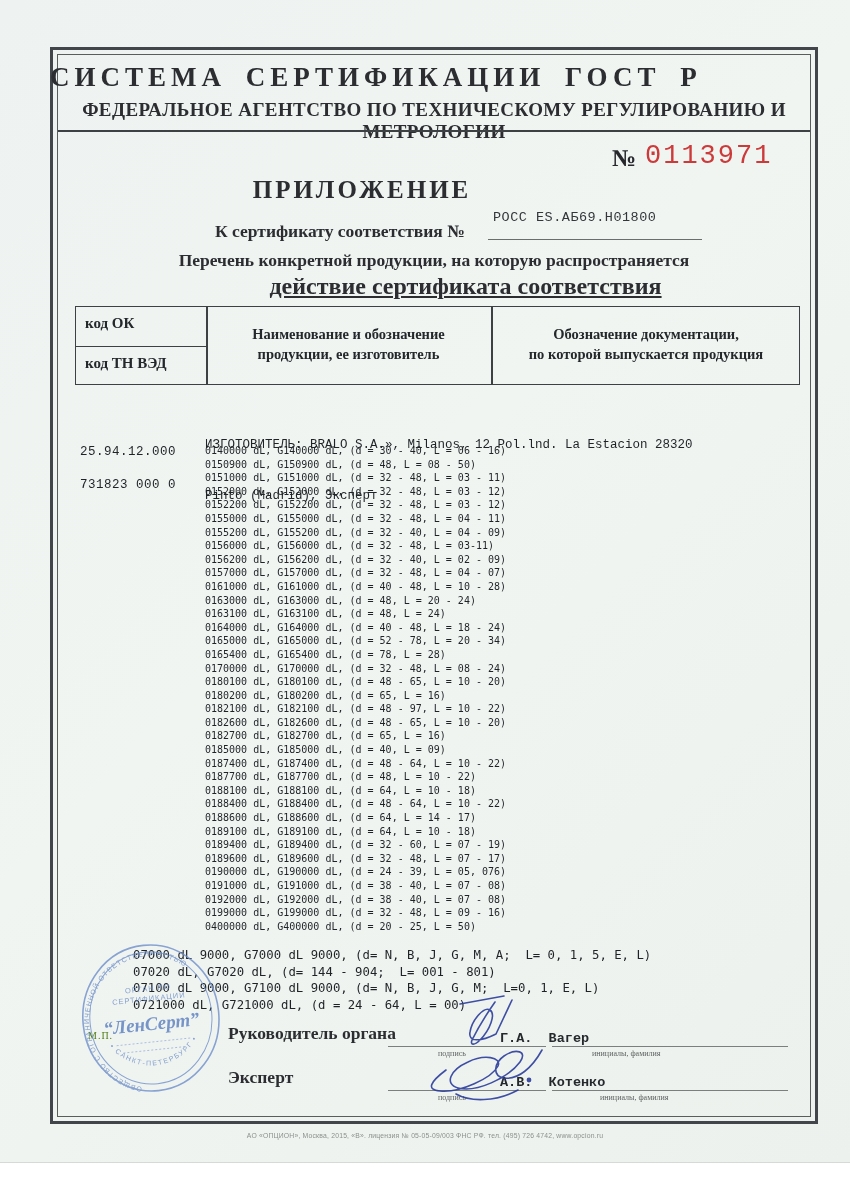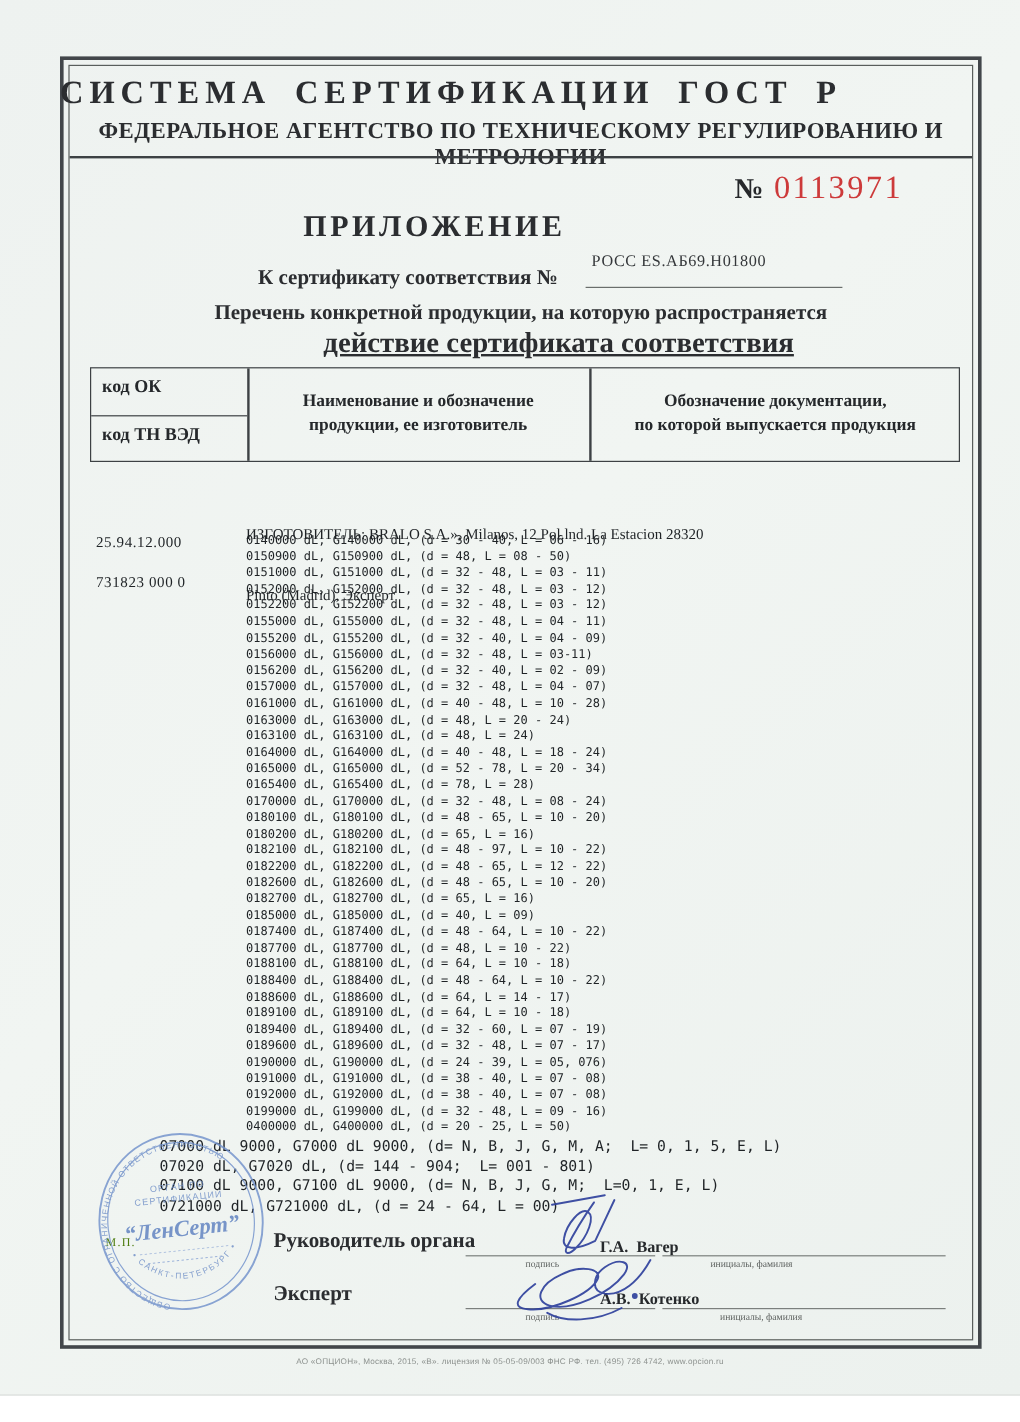--- a/index.html
+++ b/index.html
@@ -3,21 +3,21 @@
 <meta charset="utf-8">
 <style>
   html,body{margin:0;padding:0;}
   body{width:850px;height:1185px;background:#ffffff;font-family:"Liberation Serif",serif;}
   .page{position:relative;width:850px;height:1185px;overflow:hidden;}
   .paper{position:absolute;left:0;top:0;width:850px;height:1162px;
          background:linear-gradient(135deg,#eef2f0 0%,#f1f5f2 45%,#ecf1ee 100%);
          border-bottom:1px solid #d5dad6;}
   .abs{position:absolute;}
   .serif{font-family:"Liberation Serif",serif;}
-  .mono{font-family:Liberation Serif, serif;}
+  .mono{font-family:Liberation Mono, monospace;}
   .frame-outer{left:50px;top:47px;width:768px;height:1077px;border:3px solid #42464a;box-sizing:border-box;}
   .frame-inner{left:4px;top:4px;right:4px;bottom:4px;position:absolute;border:1.5px solid #595e5c;}
   .h1{left:50px;top:62px;width:768px;font-size:27px;font-weight:bold;
       letter-spacing:5px;word-spacing:8px;color:#2b2d30;}
   .h2{left:50px;top:99px;width:768px;text-align:center;font-size:19px;font-weight:bold;
       letter-spacing:.4px;color:#2b2d30;}
   .hdr-divider{left:58px;top:130px;width:752px;height:2px;background:#3d4144;}
   .no-label{left:612px;top:145px;font-size:24px;font-weight:bold;color:#26282b;}
   .no-value{left:645px;top:141px;font-size:27px;letter-spacing:2px;}
   .doc-title{left:50px;top:176px;width:624px;text-align:center;font-size:25px;font-weight:bold;
@@ -118,21 +118,20 @@
       <div class="pline">0161000 dL, G161000 dL, (d = 40 - 48, L = 10 - 28)</div>
       <div class="pline">0163000 dL, G163000 dL, (d = 48, L = 20 - 24)</div>
       <div class="pline">0163100 dL, G163100 dL, (d = 48, L = 24)</div>
       <div class="pline">0164000 dL, G164000 dL, (d = 40 - 48, L = 18 - 24)</div>
       <div class="pline">0165000 dL, G165000 dL, (d = 52 - 78, L = 20 - 34)</div>
       <div class="pline">0165400 dL, G165400 dL, (d = 78, L = 28)</div>
       <div class="pline">0170000 dL, G170000 dL, (d = 32 - 48, L = 08 - 24)</div>
       <div class="pline">0180100 dL, G180100 dL, (d = 48 - 65, L = 10 - 20)</div>
       <div class="pline">0180200 dL, G180200 dL, (d = 65, L = 16)</div>
       <div class="pline">0182100 dL, G182100 dL, (d = 48 - 97, L = 10 - 22)</div>
-      <div class="pline">0182200 dL, G182200 dL, (d = 48 - 65, L = 12 - 22)</div>
       <div class="pline">0182600 dL, G182600 dL, (d = 48 - 65, L = 10 - 20)</div>
       <div class="pline">0182700 dL, G182700 dL, (d = 65, L = 16)</div>
       <div class="pline">0185000 dL, G185000 dL, (d = 40, L = 09)</div>
       <div class="pline">0187400 dL, G187400 dL, (d = 48 - 64, L = 10 - 22)</div>
       <div class="pline">0187700 dL, G187700 dL, (d = 48, L = 10 - 22)</div>
       <div class="pline">0188100 dL, G188100 dL, (d = 64, L = 10 - 18)</div>
       <div class="pline">0188400 dL, G188400 dL, (d = 48 - 64, L = 10 - 22)</div>
       <div class="pline">0188600 dL, G188600 dL, (d = 64, L = 14 - 17)</div>
       <div class="pline">0189100 dL, G189100 dL, (d = 64, L = 10 - 18)</div>
       <div class="pline">0189400 dL, G189400 dL, (d = 32 - 60, L = 07 - 19)</div>

